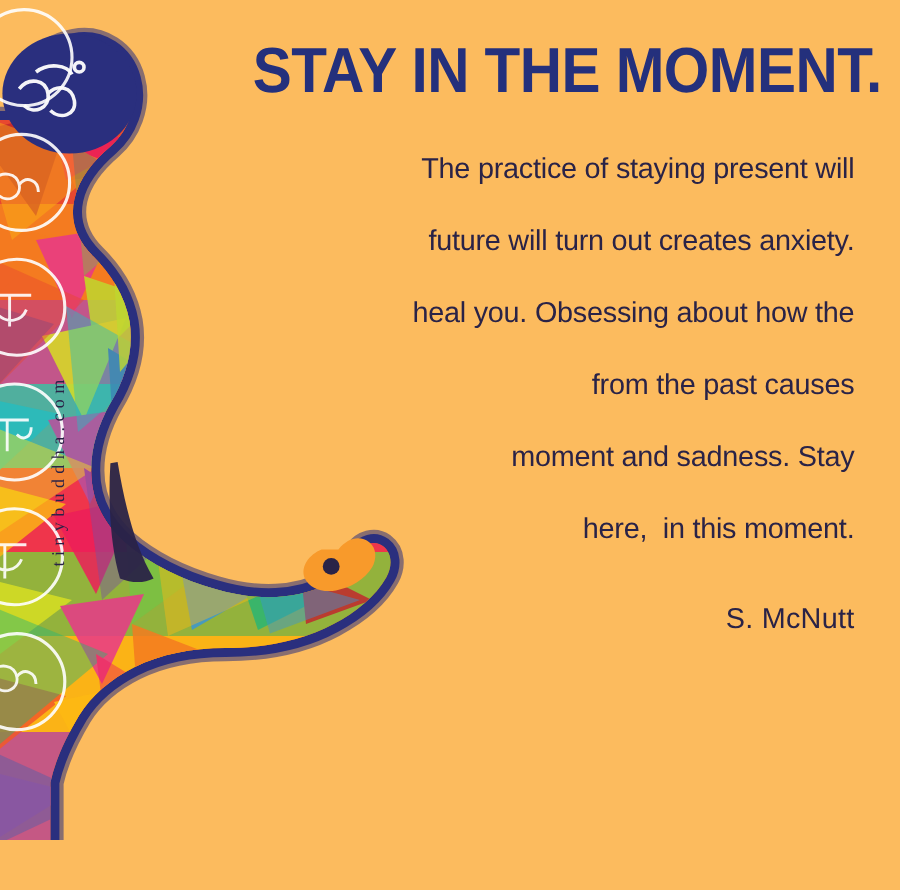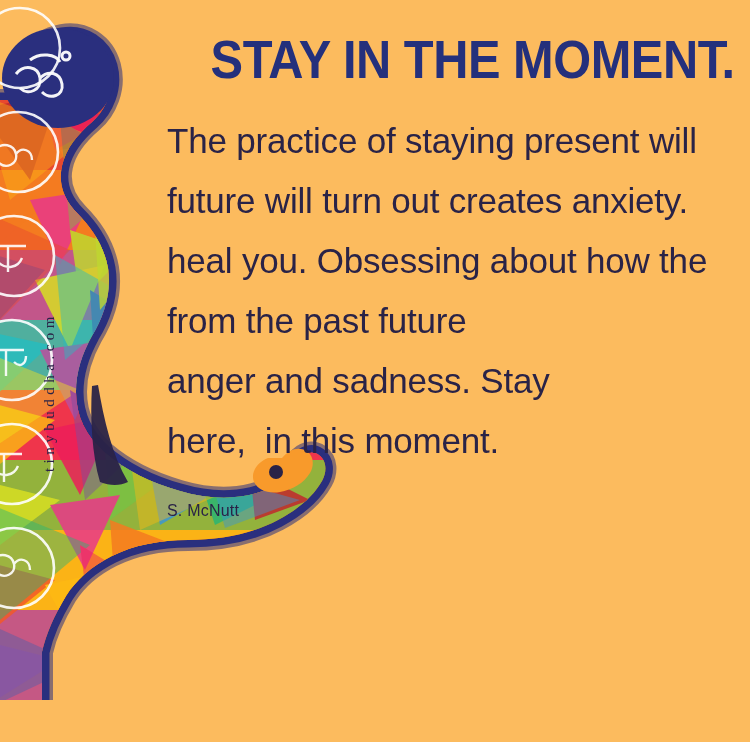--- a/index.html
+++ b/index.html
@@ -44,46 +44,47 @@
     white-space: nowrap;
     pointer-events: none;
   }
 
   
   #text-block {
     position: absolute;
     right: 38px;
     top: 33px;
     width: 545px;
+    text-align: right;
   }
   #headline {
     margin: 0;
     font-family: "Liberation Sans Narrow", "Liberation Sans", sans-serif;
     font-size: 53px;
     line-height: 1.0;
     font-weight: bold;
     letter-spacing: -0.5px;
     color: #24307c;
     white-space: nowrap;
     transform: scaleX(0.92);
     transform-origin: 100% 50%;
   }
   #body-copy {
     margin: 25px 0 0 0;
   }
   .copy-line {
-    font-size: 35px;
+    font-size: 24px;
     line-height: 60px;
     color: #2a2347;
     white-space: pre;
     letter-spacing: -0.2px;
   }
   #attribution {
     margin-top: 31px;
-    font-size: 16px;
+    font-size: 24px;
     color: #2a2347;
     letter-spacing: 0.2px;
   }
 </style>
 </head>
 <body>
 
 <div id="poster">
 
   <svg id="figure-art" viewBox="0 0 360 700" preserveAspectRatio="none" aria-hidden="true">
@@ -221,21 +222,21 @@
   <div id="watermark">tinybuddha.com</div>
 
   <div id="text-block">
 
     <h1 id="headline">STAY IN THE MOMENT.</h1>
 
     <div id="body-copy">
       <div class="copy-line">The practice of staying present will</div>
       <div class="copy-line">future will turn out creates anxiety.</div>
       <div class="copy-line">heal you. Obsessing about how the</div>
-      <div class="copy-line">from the past future</div>
-      <div class="copy-line">anger and sadness. Stay</div>
+      <div class="copy-line">from the past causes</div>
+      <div class="copy-line">moment and sadness. Stay</div>
       <div class="copy-line">here,  in this moment.</div>
     </div>
 
     <div id="attribution">S. McNutt</div>
   </div>
 
 </div>
 
 </body></html>

